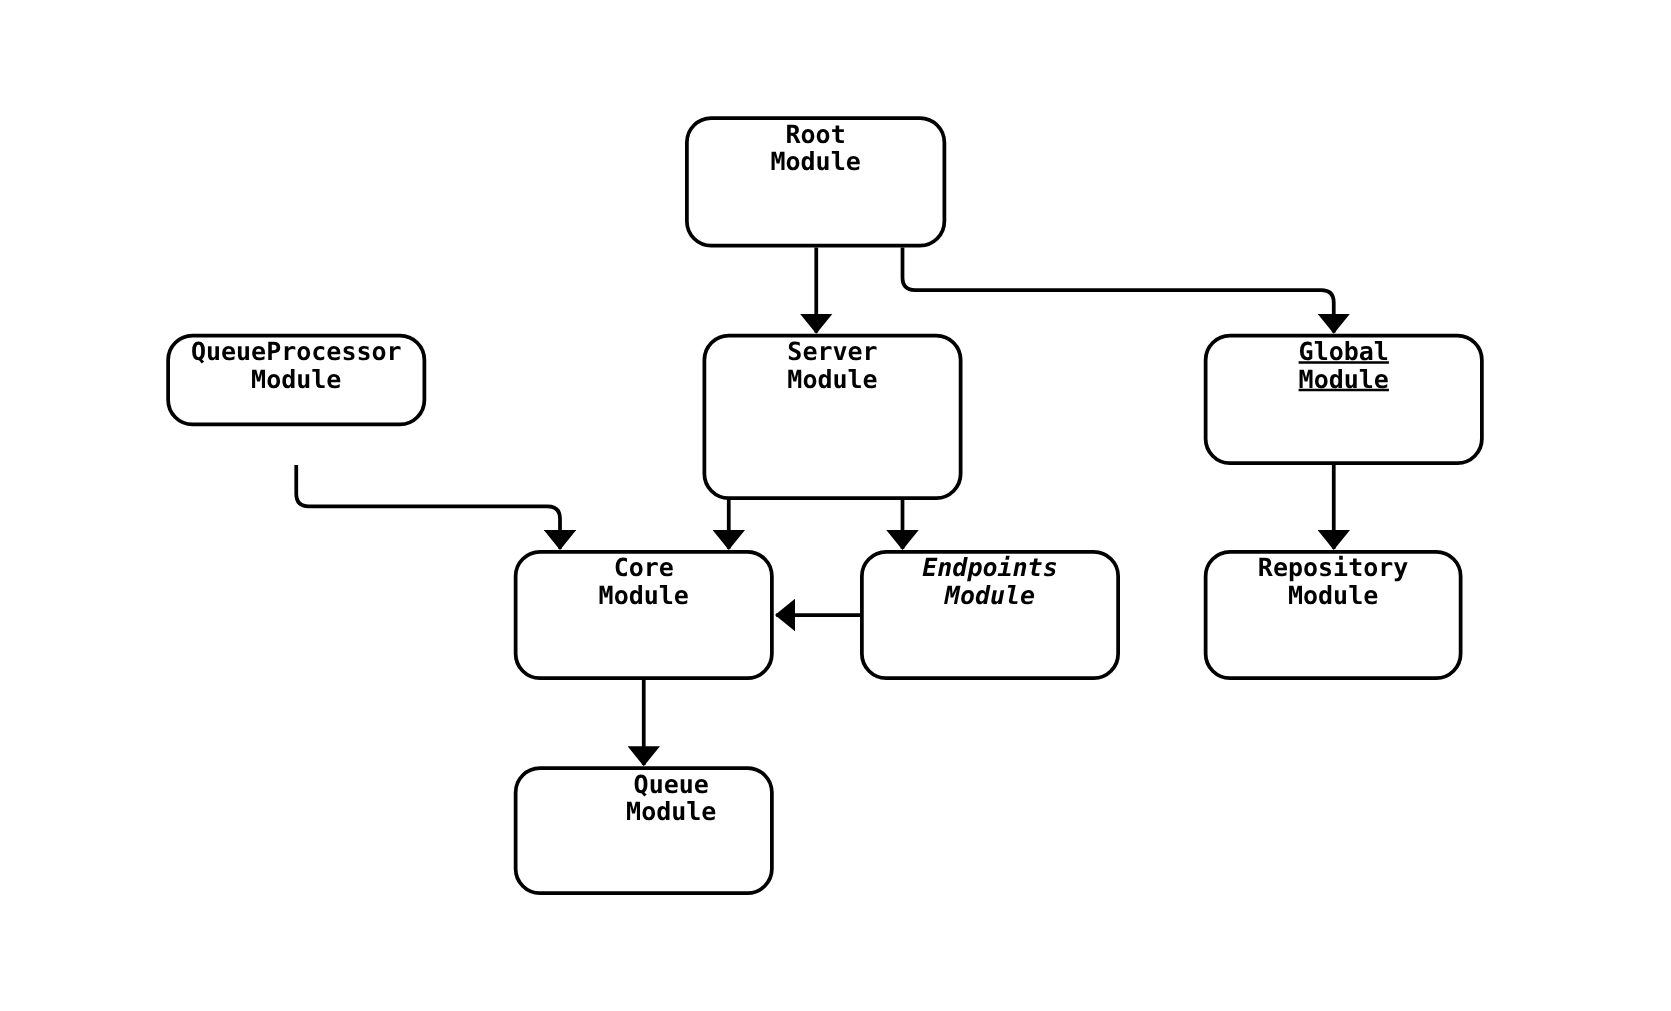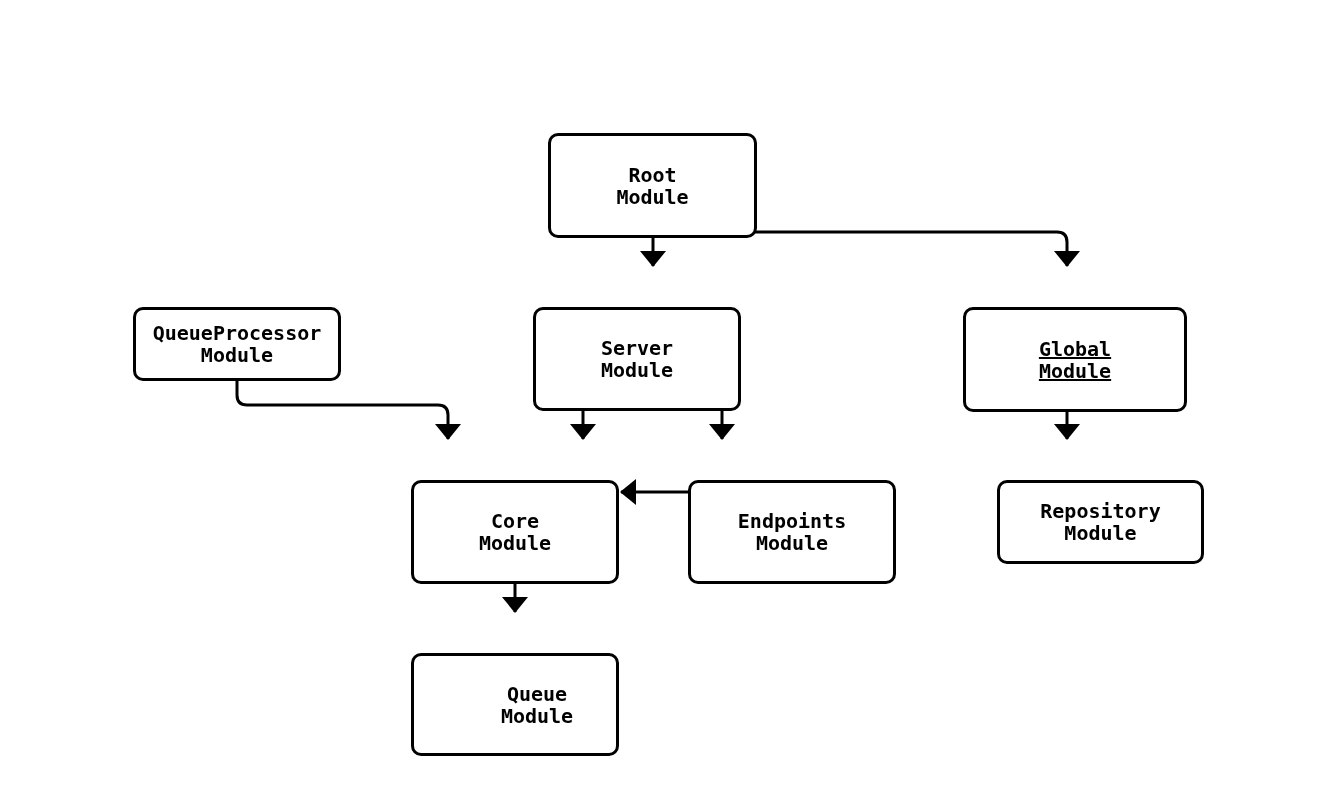--- a/index.html
+++ b/index.html
@@ -15,26 +15,25 @@
   .edge {
     fill: none;
     stroke: var(--stroke, #000000);
     stroke-width: 3;
   }
   #arrowhead path { fill: var(--stroke, #000000); }
   .node {
     position: absolute;
     box-sizing: border-box;
     border: 3px solid var(--stroke, #000000);
-    border-radius: 10px;
+    border-radius: 21px;
     background: var(--node-fill, #ffffff);
     display: flex;
-    align-items: center;
+    align-items: flex-start;
     justify-content: center;
-    margin-top: 40px;
   }
   .node-label {
     text-align: center;
     font-weight: bold;
     font-size: 20px;
     line-height: 22px;
     color: var(--text, #000000);
     white-space: nowrap;
   }
   .node-label .line { display: block; }
@@ -64,45 +63,45 @@
           <span class="line">Root</span>
           <span class="line">Module</span>
         </div>
   </div>
       <div class="node" style="left: 133px; top: 267px; width: 208px; height: 74px;">
     <div class="node-label">
           <span class="line">QueueProcessor</span>
           <span class="line">Module</span>
         </div>
   </div>
-      <div class="node" style="left: 533px; top: 267px; width: 208px; height: 104px;">
+      <div class="node" style="left: 562px; top: 267px; width: 208px; height: 133px;">
     <div class="node-label">
           <span class="line">Server</span>
           <span class="line">Module</span>
         </div>
   </div>
       <div class="node" style="left: 963px; top: 267px; width: 224px; height: 105px; text-decoration: underline;">
     <div class="node-label">
           <span class="line">Global</span>
           <span class="line">Module</span>
         </div>
   </div>
       <div class="node" style="left: 411px; top: 440px; width: 208px; height: 104px;">
     <div class="node-label">
           <span class="line">Core</span>
           <span class="line">Module</span>
         </div>
   </div>
-      <div class="node" style="left: 688px; top: 440px; width: 208px; height: 104px;">
+      <div class="node" style="left: 688px; top: 440px; width: 208px; height: 104px; font-style: italic;">
     <div class="node-label">
           <span class="line">Endpoints</span>
           <span class="line">Module</span>
         </div>
   </div>
-      <div class="node" style="left: 997px; top: 440px; width: 207px; height: 84px;">
+      <div class="node" style="left: 963px; top: 440px; width: 207px; height: 104px;">
     <div class="node-label">
           <span class="line">Repository</span>
           <span class="line">Module</span>
         </div>
   </div>
       <div class="node" style="left: 411px; top: 613px; width: 208px; height: 103px; padding-left: 44px;">
     <div class="node-label">
           <span class="line">Queue</span>
           <span class="line">Module</span>
         </div>

